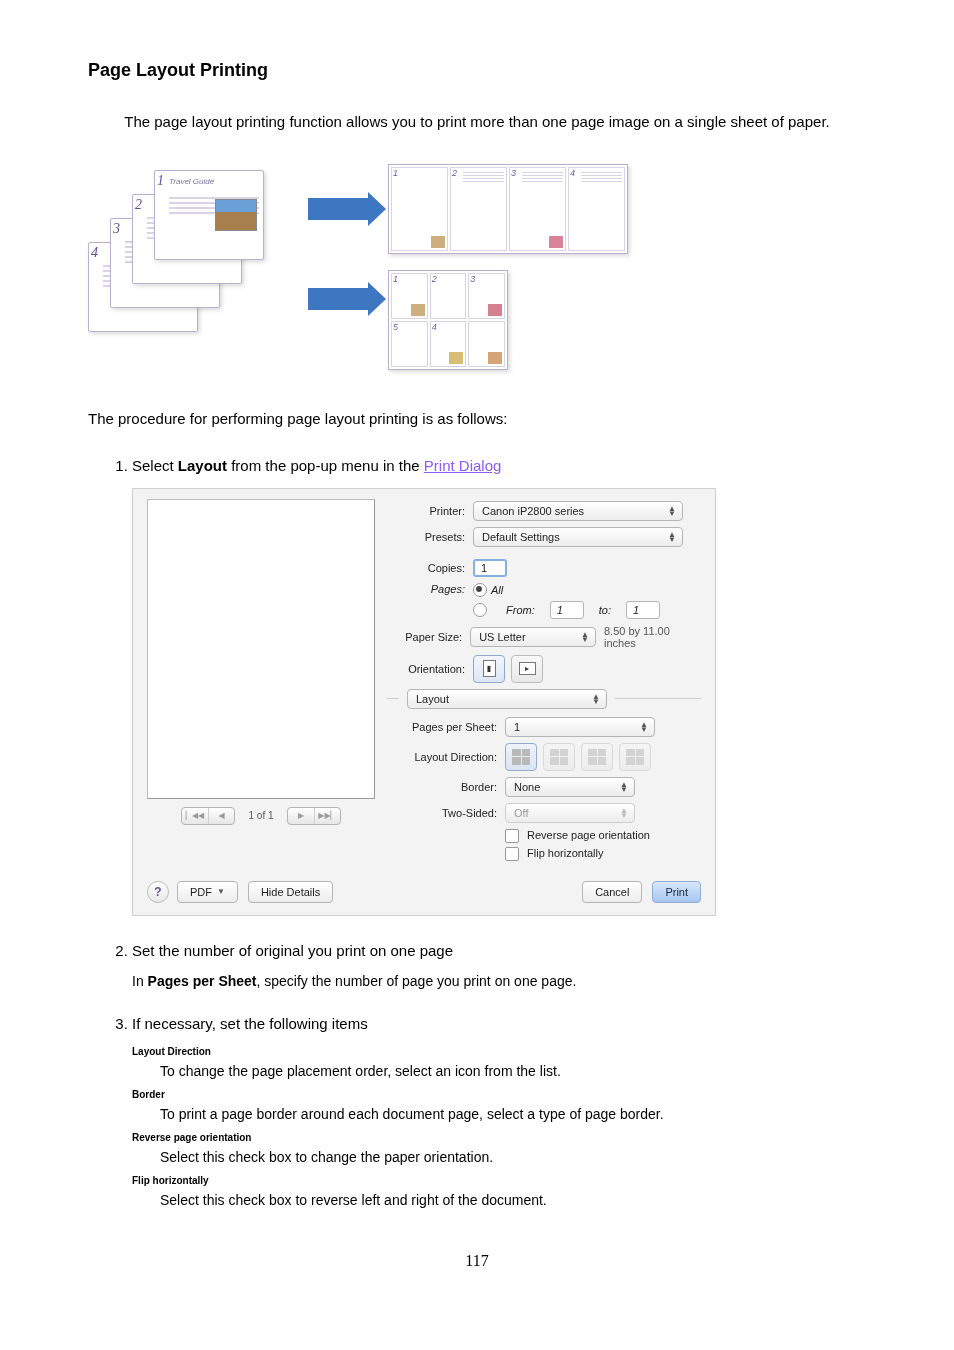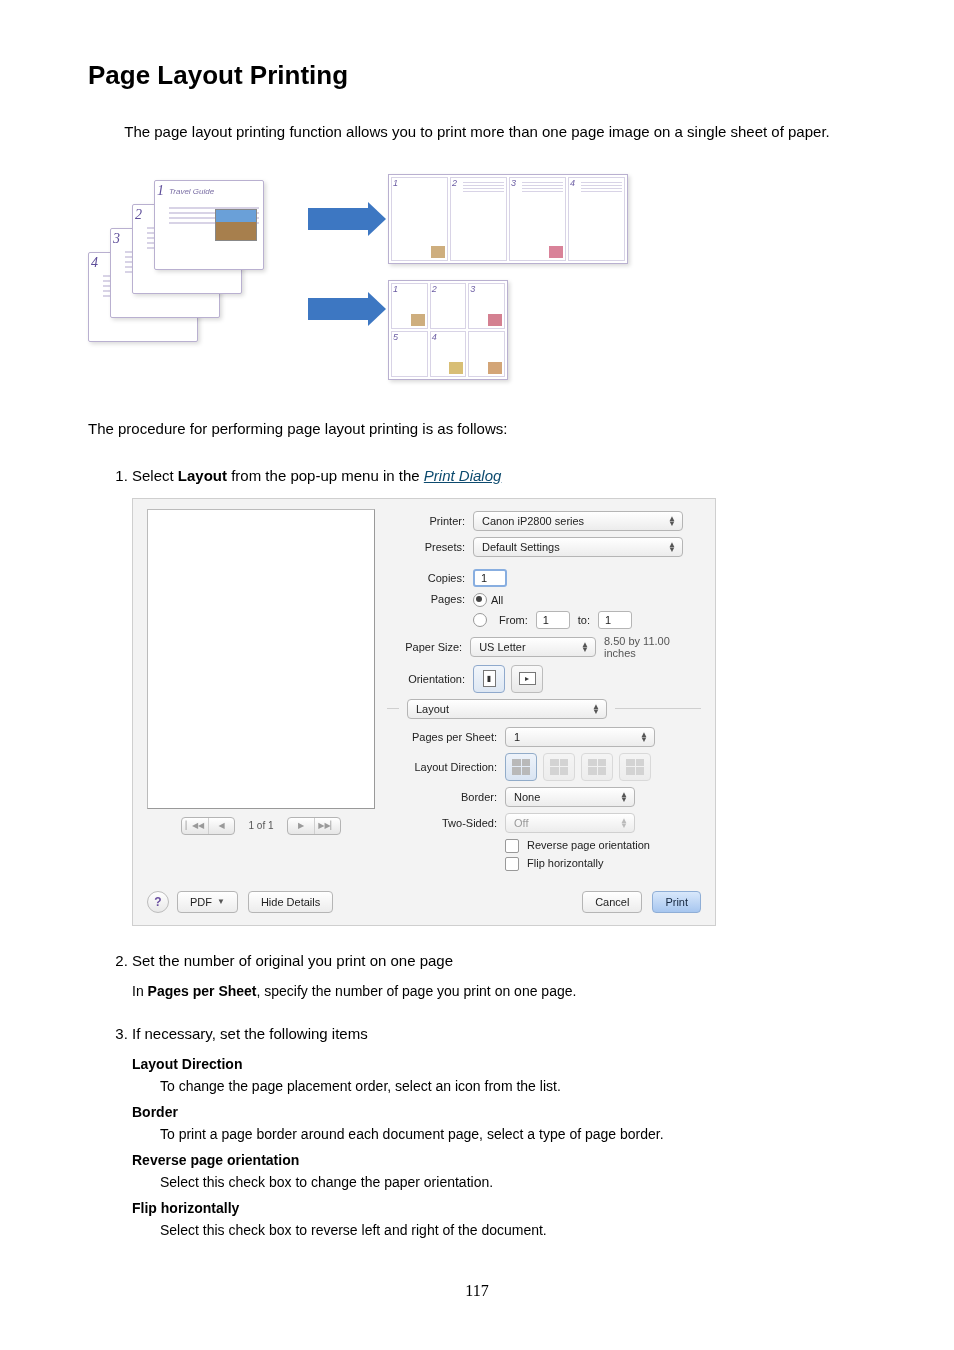--- a/index.html
+++ b/index.html
@@ -9,21 +9,21 @@
     font-family: "Helvetica Neue", Arial, sans-serif;
     color: #000000;
     width: 954px;
   }
   .page {
     padding: 60px 88px 40px 88px;
     box-sizing: border-box;
     width: 954px;
   }
   h1[data-name="page-heading"] {
-    font-size: 26px;
+    font-size: 18px;
     font-weight: bold;
     margin: 0 0 30px 0;
   }
   p.intro {
     font-size: 15px;
     margin: 0 0 30px 0;
     line-height: 1.5;
     text-align: center;
   }
 
@@ -179,23 +179,22 @@
     margin-bottom: 26px;
   }
   ol.steps > li .step-title {
     margin-bottom: 14px;
   }
   ol.steps > li .step-body {
     font-size: 14px;
     margin-left: 0;
   }
   a.doclink {
-    color: #0c4a6e;
+    color: #8b5cf6;
     text-decoration: underline;
-    font-style: italic;
   }
 
   
   .dialog {
     width: 584px;
     border: 1px solid #cfcfcf;
     background: #f3f3f3;
     box-sizing: border-box;
     margin: 0 0 26px 0;
     font-family: "Lucida Grande", "Helvetica Neue", Arial, sans-serif;
@@ -466,21 +465,21 @@
     font-size: 8px;
     color: #555;
   }
   .spacer { flex: 1; }
 
   .def-list {
     margin-top: 12px;
   }
   .def-list dt {
     font-weight: bold;
-    font-size: 14px;
+    font-size: 10px;
     margin: 10px 0 6px 0;
   }
   .def-list dd {
     font-size: 14px;
     margin: 0 0 8px 28px;
   }
 
   .page-number {
     text-align: center;
     font-size: 16px;
@@ -656,28 +655,28 @@
               </div>
             </div>
 
             <div style="height:6px;"></div>
 
             <div class="frow">
               <div class="flabel" data-name="copies-label">Copies:</div>
               <div class="txtfield hl" style="width:34px;" data-name="copies-input">1</div>
             </div>
 
-            <div class="frow" style="align-items:flex-start;">
+            <div class="frow" style="align-items:flex-start;font-style:italic;">
               <div class="flabel" data-name="pages-label">Pages:</div>
               <div>
                 <div style="display:flex; align-items:center; margin-bottom:4px;">
                   <span class="radio checked" data-name="pages-all-radio"></span>
                   <span data-name="pages-all-label">All</span>
                 </div>
-                <div style="display:flex; align-items:center; gap:8px;">
+                <div style="display:flex; align-items:center; gap:15px;">
                   <span class="radio" data-name="pages-range-radio"></span>
                   <span data-name="pages-from-label">From:</span>
                   <div class="txtfield" style="width:34px;" data-name="pages-from-input">1</div>
                   <span data-name="pages-to-label">to:</span>
                   <div class="txtfield" style="width:34px;" data-name="pages-to-input">1</div>
                 </div>
               </div>
             </div>
 
             <div class="frow">

